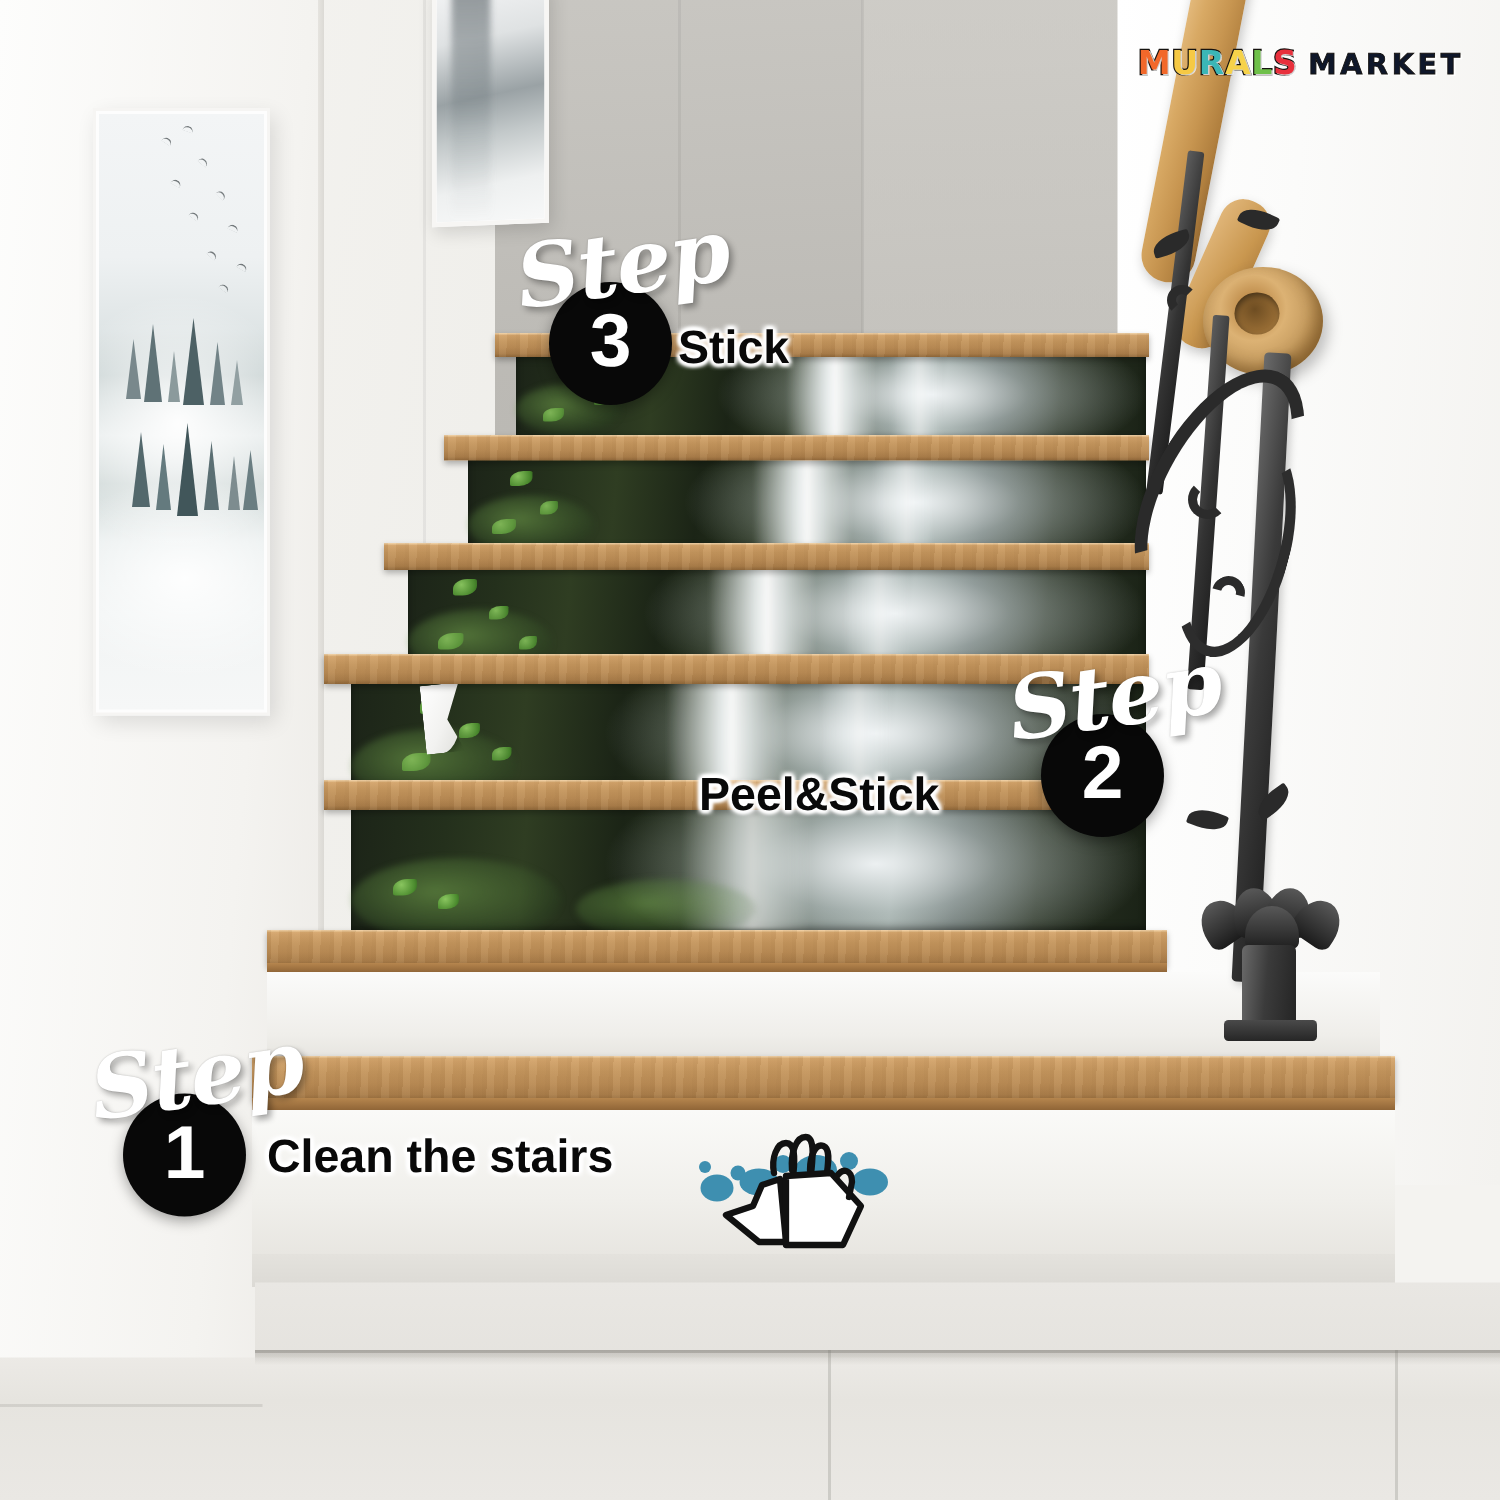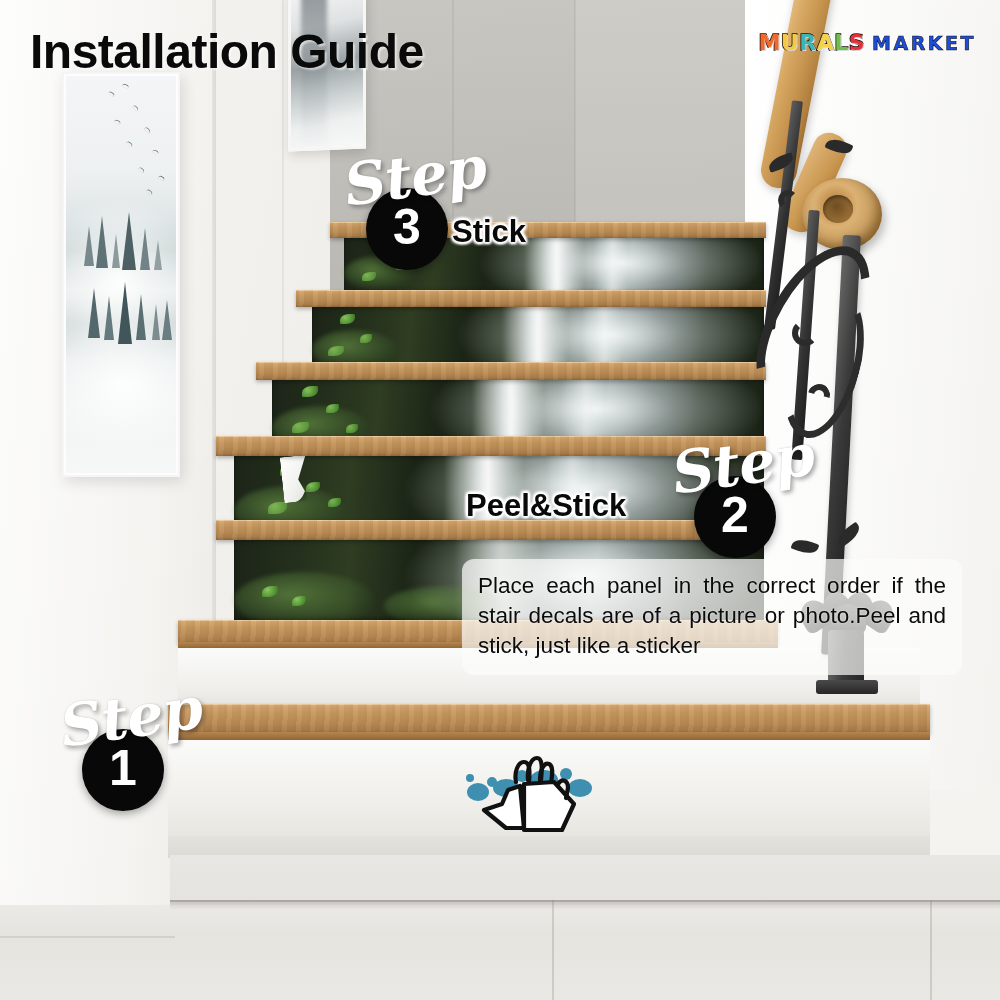--- a/index.html
+++ b/index.html
@@ -280,21 +280,21 @@
   .logo-murals{ display:flex; }
   .logo-murals span{
     font-size:22px; font-weight:bold; line-height:1;
     letter-spacing:.5px;
     -webkit-text-stroke:1.6px #15120f;
     paint-order: stroke fill;
     text-shadow: 1px 1px 0 rgba(255,255,255,.8);
   }
   .logo-market{
     font-size:19px; font-weight:bold; letter-spacing:2.5px; line-height:1;
-    color:#1d4ed8;
+    color:#0f172a;
     -webkit-text-stroke:.6px #151310;
     text-shadow: 1.4px 1.4px 0 rgba(255,255,255,.9), -1px -1px 0 rgba(255,255,255,.6);
   }
 
   
   .step-badge{ position:absolute; width:170px; height:120px; }
   .step-word{
     position:absolute; left:0; top:0;
     font-family:"DejaVu Serif", serif;
     font-style:italic; font-weight:bold;
@@ -494,21 +494,20 @@
 
     <div class="floor2"></div>
     <div class="floor"></div>
     <div class="baseboard-shadow"></div>
     <div class="grout" style="left:170px;top:900px;width:830px;"></div>
     <div class="groutv" style="left:552px;top:900px;height:100px;"></div>
     <div class="groutv" style="left:930px;top:900px;height:100px;"></div>
     <div class="grout" style="left:0;top:936px;width:175px;opacity:.5;"></div>
   </div>
 
-  <div class="title">Installation Guide</div>
 
   <div class="logo">
     <div class="logo-murals">
       <span style="color:#F2682A">M</span>
       <span style="color:#F6C944">U</span>
       <span style="color:#3BB6B6">R</span>
       <span style="color:#F6D24A">A</span>
       <span style="color:#6FC04A">L</span>
       <span style="color:#E8303C">S</span>
     </div>
@@ -522,31 +521,29 @@
     </div>
   </div>
   <div class="step-title" style="left:452px;top:214px;">Stick</div>
 
   <div class="step-badge" style="left:664px;top:430px;">
     <div class="step-word" style="left:8px;top:0;">Step</div>
     <div class="step-circle" style="left:30px;top:46px;">
       <span>2</span>
     </div>
   </div>
-  <div class="step-title" style="left:466px;top:488px;">Peel&amp;Stick</div>
-  <div class="step-box" style="left:462px;top:559px;width:500px;">
-    <p>Place each panel in the correct order if the stair decals are of a picture or photo.Peel and stick, just like a sticker</p>
-  </div>
+  <div class="step-title" style="left:466px;top:512px;">Peel&amp;Stick</div>
 
   <div class="step-badge" style="left:52px;top:683px;">
     <div class="step-word" style="left:8px;top:0;">Step</div>
     <div class="step-circle" style="left:30px;top:46px;">
       <span>1</span>
     </div>
   </div>
+  <div class="step-title" style="left:178px;top:753px;">Clean the stairs</div>
 
   <div class="wipe-icon">
     <svg viewBox="0 0 132 92" width="132" height="92">
       <g>
         <ellipse cx="16" cy="44" rx="11" ry="9" fill="#3E8FB0"></ellipse>
         <circle cx="30" cy="34" r="5" fill="#3E8FB0"></circle>
         <ellipse cx="44" cy="40" rx="13" ry="9" fill="#3E8FB0"></ellipse>
         <circle cx="60" cy="28" r="6" fill="#3E8FB0"></circle>
         <ellipse cx="82" cy="32" rx="14" ry="10" fill="#3E8FB0"></ellipse>
         <circle cx="104" cy="26" r="6" fill="#3E8FB0"></circle>

